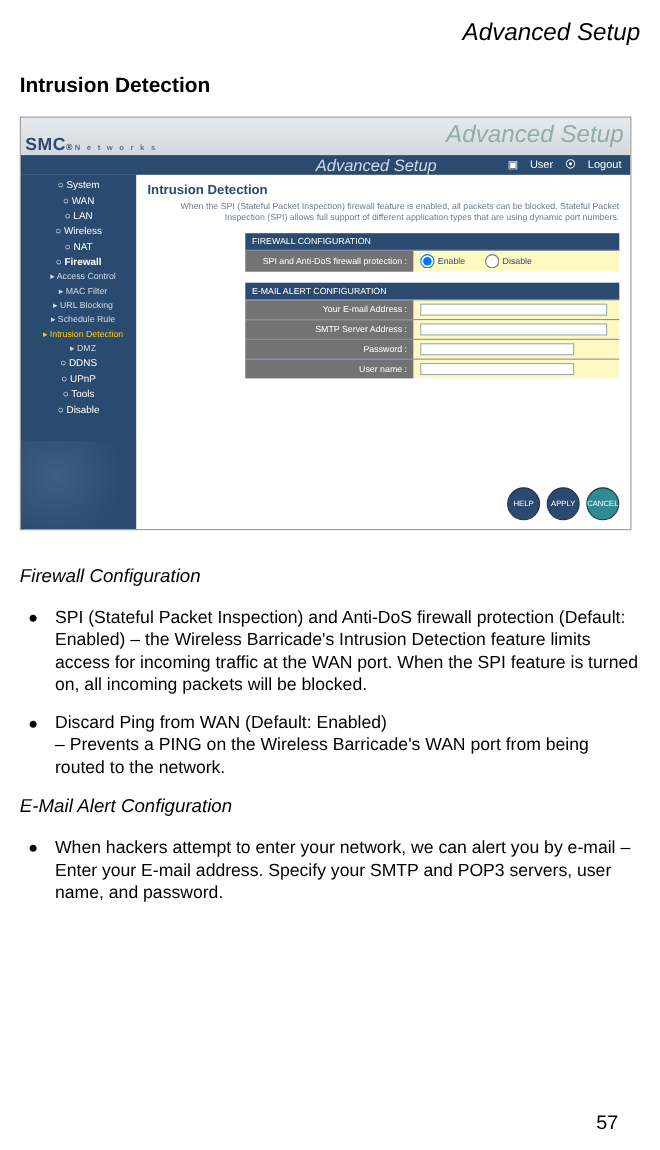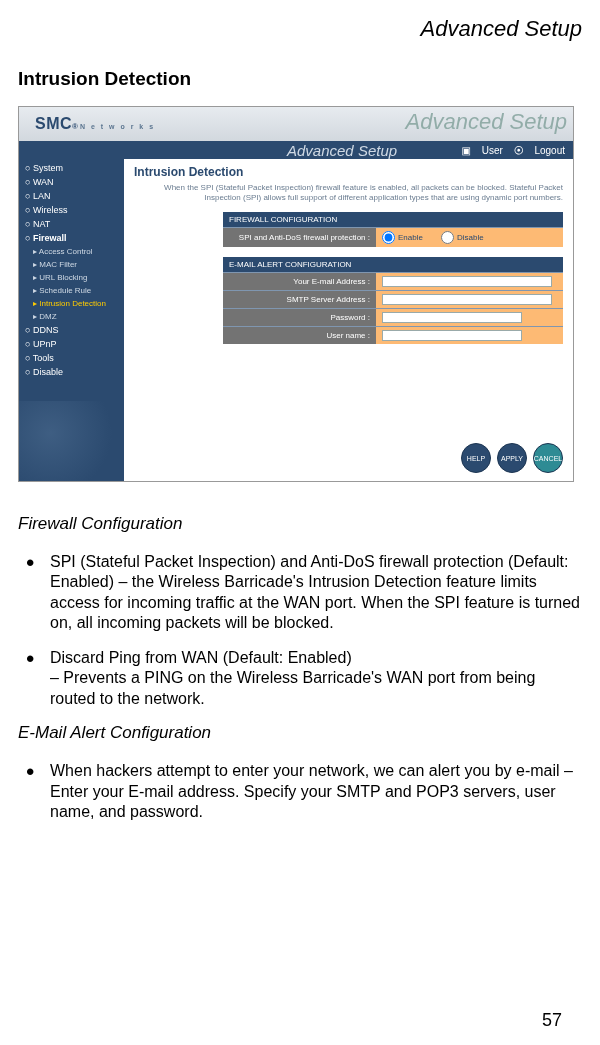--- a/index.html
+++ b/index.html
@@ -41,22 +41,22 @@
     font-size: 22px;
     color: #8aa7a2;
     z-index: 50;
     opacity: 0.9;
     pointer-events: none;
   }
   .router-topbar {
     height: 34px;
     background: linear-gradient(#e7ebef,#d2d8de);
     display: flex;
-    align-items: center;
-    padding: 0 16px;
+    align-items: flex-end;
+    padding: 0 4px;
     font-size: 9px;
     color: #2b4a6f;
   }
   .logo-box {
     display: flex;
     align-items: baseline;
     font-weight: bold;
     color: #2b4a6f;
   }
   .logo-main { font-size: 16px; letter-spacing: 0.5px; }
@@ -82,20 +82,21 @@
     width: 105px;
     background: #2b4a6f;
     color:#fff;
     font-size:9px;
     padding-top:2px;
     position:relative;
   }
   .side-item {
     padding: 2px 6px;
     cursor:pointer;
+    text-align:center;
   }
   .side-item.sub { padding-left:14px; color:#cfd9e4; font-size:8px;}
   .side-item.active { color:#ffcc00; }
   .side-item.expanded { font-weight:bold; color:#fff; }
   .side-deco {
     position:absolute;
     bottom:0; left:0;
     width:100%; height:80px;
     background: radial-gradient(circle at 30% 40%, #4b6b8f 0%, #2b4a6f 70%);
     opacity:0.6;
@@ -130,21 +131,21 @@
     font-size:8px;
   }
   .cfg-table td {
     background:#737373;
     color:#fff;
     padding:3px 6px;
     text-align:right;
     border-top:1px solid #7f96b0;
   }
   .cfg-table td.valcell {
-    background:#fdba74;
+    background:#fef9c3;
     color:#2b4a6f;
     text-align:left;
     width:55%;
   }
   .cfg-table td.valcell input[type=text],
   .cfg-table td.valcell input[type=password] {
     width: 140px;
     font-size:8px;
     border:1px solid #9aa;
   }

